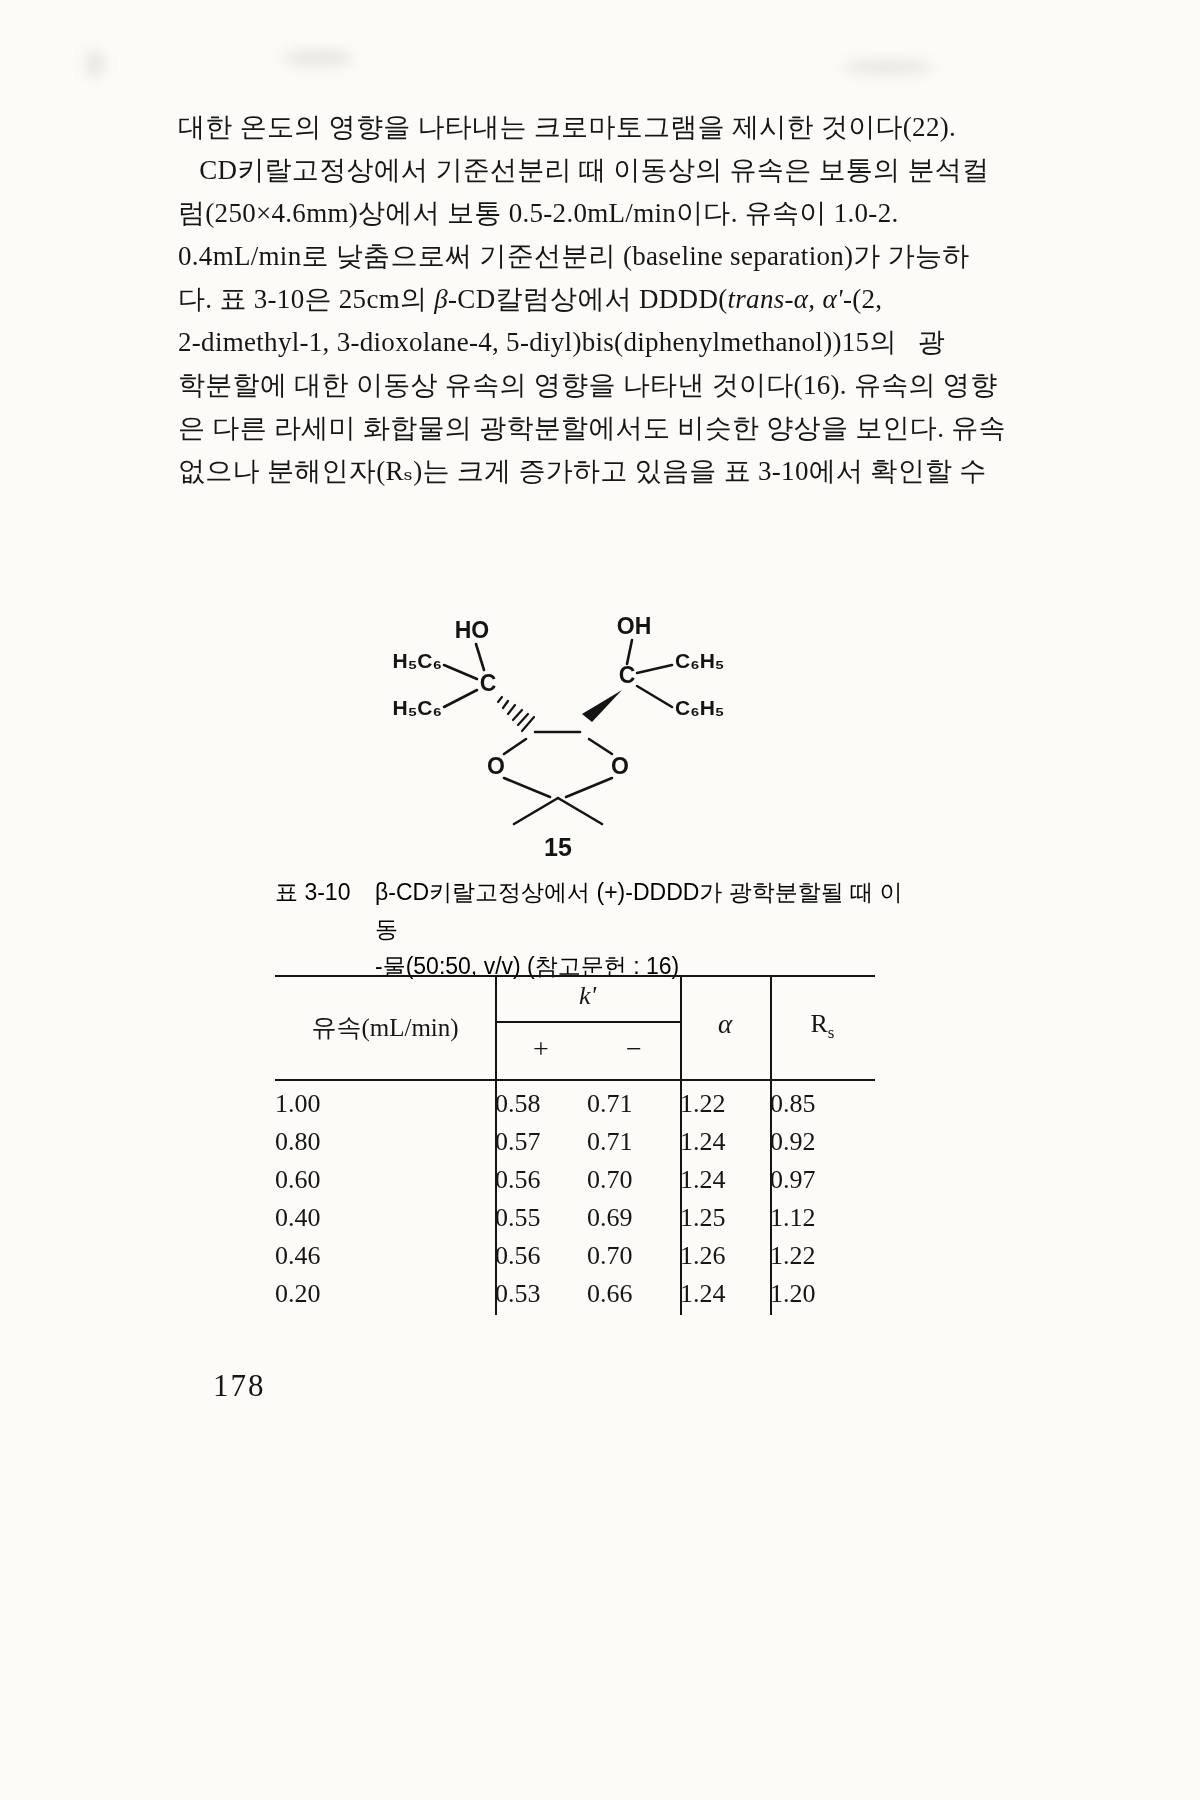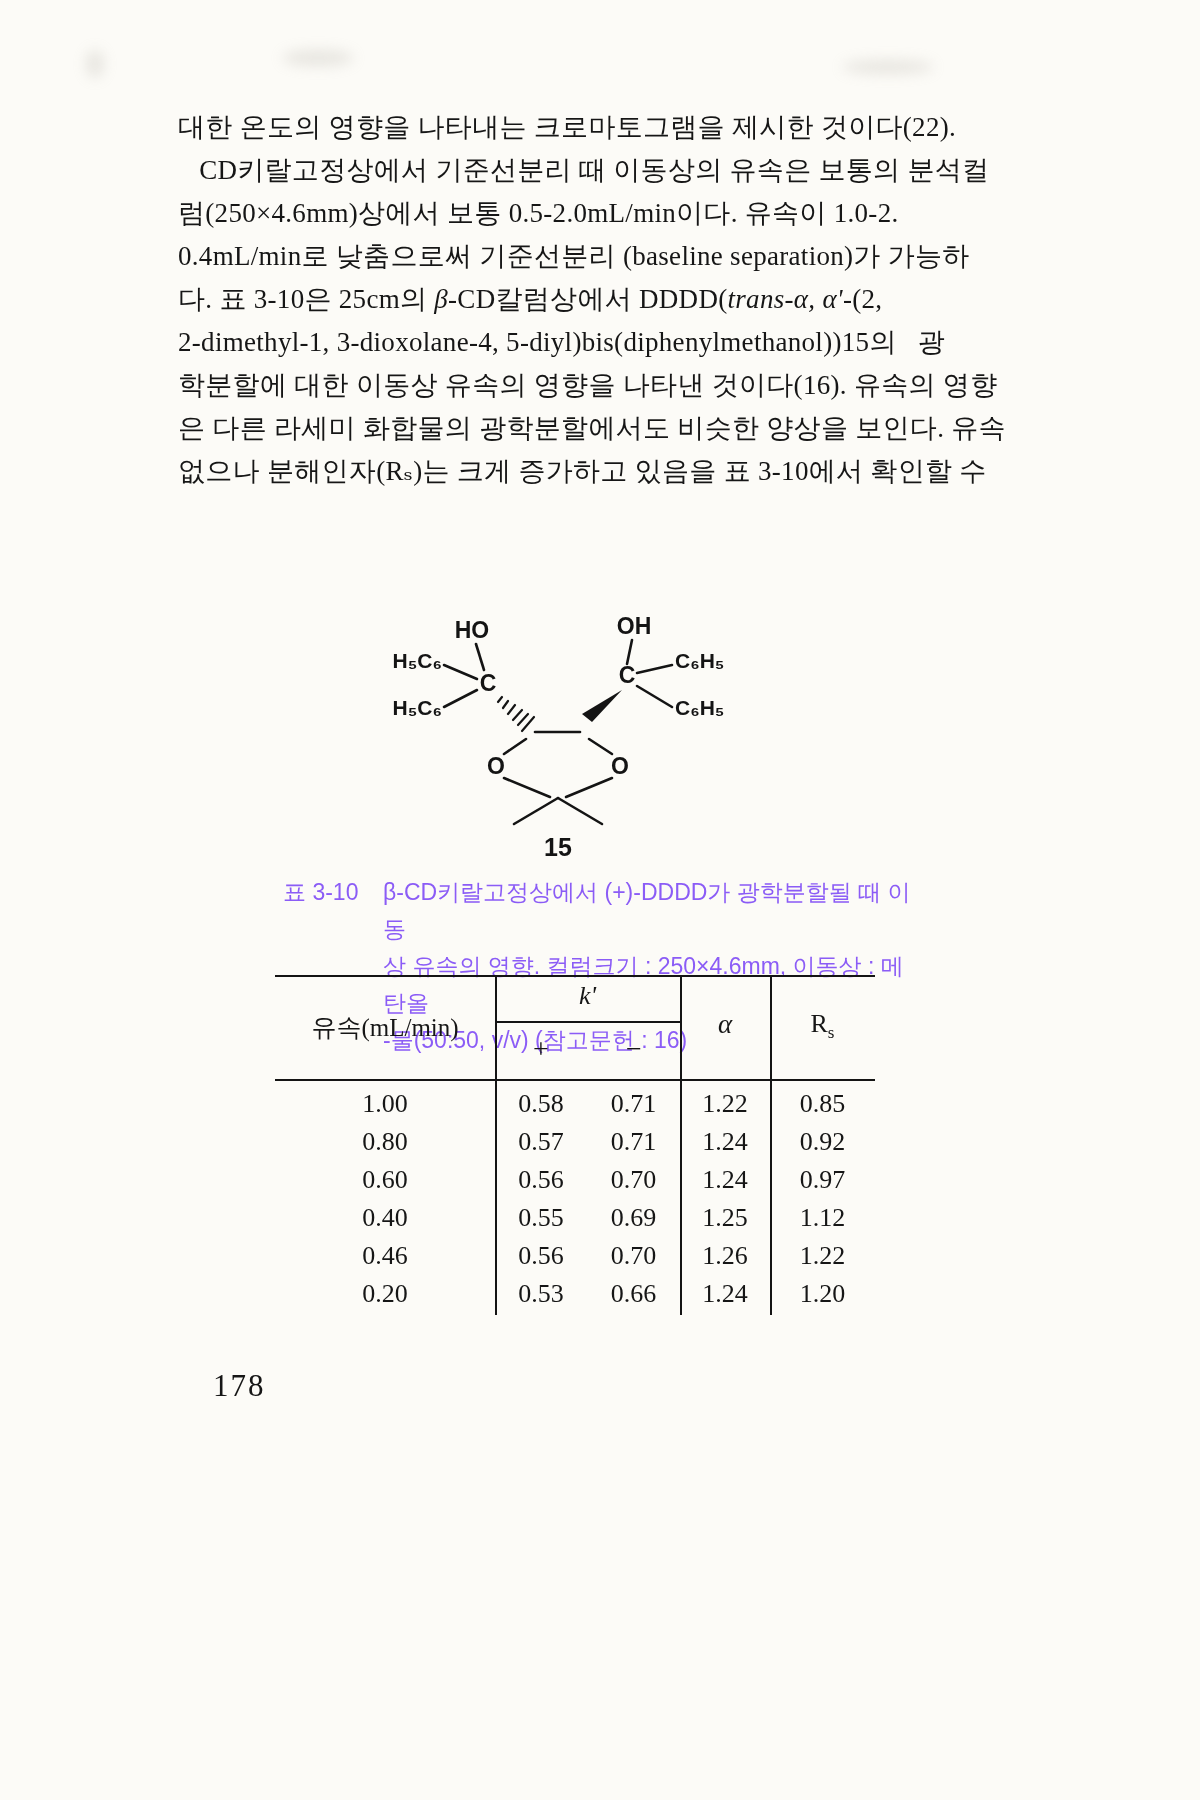--- a/index.html
+++ b/index.html
@@ -17,43 +17,43 @@
   .body-line{white-space:pre;font-size:27px;line-height:43px;letter-spacing:.3px}
   .body-line .u{text-underline-offset:5px;text-decoration-thickness:1.6px}
   .body-line .i{font-style:italic}
 
   
   .struct{position:absolute;left:380px;top:608px}
   .struct text{font-family:"Liberation Sans","DejaVu Sans",sans-serif;font-weight:bold;fill:#141414}
 
   
   .caption{
-    position:absolute;left:283px;top:874px;display:flex;
+    position:absolute;left:275px;top:874px;display:flex;
     font-family:"Liberation Sans","DejaVu Sans",sans-serif;
-    font-size:23px;line-height:37px;color:#8b5cf6;width:640px;
+    font-size:23px;line-height:37px;color:#000000;width:640px;
   }
   .cap-label{width:100px;flex:none}
   .cap-lines{flex:1}
 
   
   .dtable{position:absolute;left:275px;top:975px;width:600px;height:344px;font-size:26px}
   .hline{position:absolute;left:0;width:600px;border-top:2px solid #141414}
   .vline{position:absolute;top:0;height:340px;border-left:2px solid #141414}
   .krule{position:absolute;left:220px;top:46px;width:185px;border-top:2px solid #141414}
   .th{position:absolute;text-align:center}
   .th.flow{left:0;top:36px;width:220px;font-size:25px}
   .th.kgroup{left:220px;top:6px;width:185px;font-style:italic;font-size:26px}
   .th.plus{left:220px;top:58px;width:92px;font-size:28px}
   .th.minus{left:313px;top:58px;width:92px;font-size:28px}
   .th.alpha{left:405px;top:34px;width:90px;font-style:italic;font-size:27px}
   .th.rs{left:495px;top:34px;width:105px}
   .th.rs sub{font-size:17px}
   .tbody{position:absolute;left:0;top:110px;width:600px}
   .trow{display:flex;height:38px;align-items:center}
-  .tcell{text-align:center}
+  .tcell{}
   .c0{width:220px}.c1{width:92px}.c2{width:93px}.c3{width:90px}.c4{width:105px}
 
   .pagenum{position:absolute;left:213px;top:1368px;font-size:31px;letter-spacing:2px}
 </style>
 </head>
 <body>
 
 <div class="page">
 
   <div class="smudge" style="left:282px;top:50px;width:72px;height:16px"></div>
@@ -107,21 +107,20 @@
     <text x="247" y="75" text-anchor="middle" font-size="23">C</text>
     <text x="116" y="166" text-anchor="middle" font-size="23">O</text>
     <text x="240" y="166" text-anchor="middle" font-size="23">O</text>
     <text x="178" y="248" text-anchor="middle" font-size="25">15</text>
   </svg>
 
   <div class="caption">
     <div class="cap-label">표 3-10</div>
     <div class="cap-lines">
         <div class="cap-line">β-CD키랄고정상에서 (+)-DDDD가 광학분할될 때 이동</div>
-        <div class="cap-line">상 유속의 영향.  컬럼크기 : 250×4.6mm, 이동상 : 메탄올</div>
         <div class="cap-line">-물(50:50, v/v)  (참고문헌 : 16)</div>
       </div>
   </div>
 
   <div class="dtable">
     <div class="hline" style="top:0"></div>
     <div class="hline" style="top:104px"></div>
     <div class="vline" style="left:220px"></div>
     <div class="vline" style="left:405px"></div>
     <div class="vline" style="left:495px"></div>

